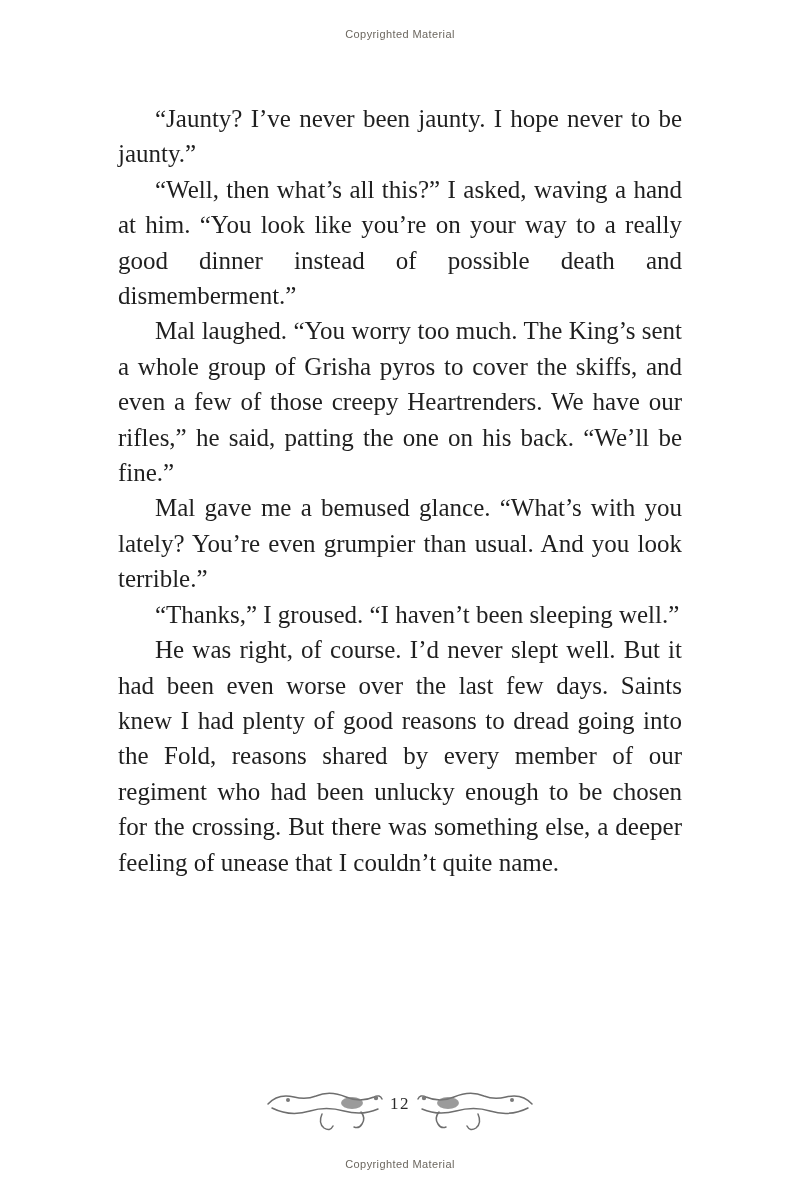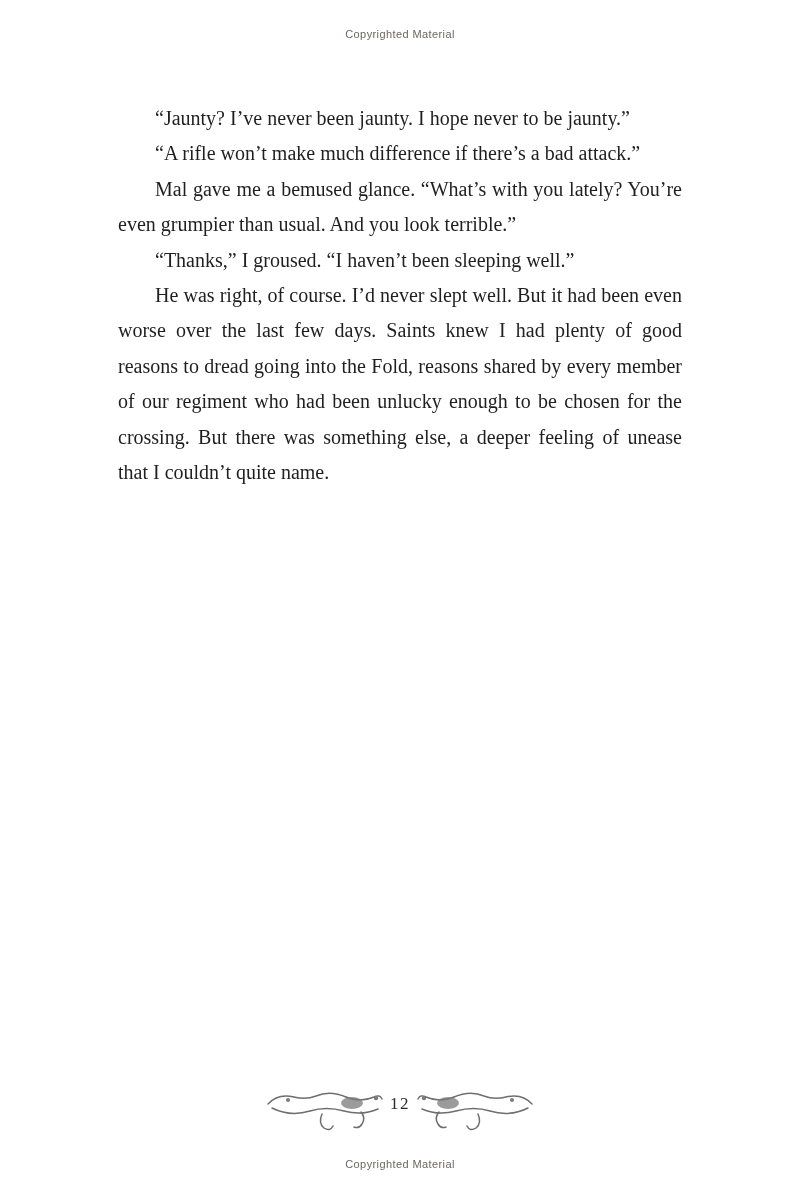--- a/index.html
+++ b/index.html
@@ -28,21 +28,21 @@
     letter-spacing: 0.4px;
     color: #6c675f;
   }
   .copyright.top { top: 28px; }
   .copyright.bottom { top: 1158px; }
   .text-block {
     position: absolute;
     top: 101px;
     left: 118px;
     width: 564px;
-    font-size: 20px;
+    font-size: 25px;
     line-height: 35.4px;
     text-align: justify;
     color: #1f1f1f;
   }
   .text-block p {
     margin: 0;
     padding: 0;
     text-indent: 37px;
   }
   .footer {
@@ -68,21 +68,22 @@
 </style>
 </head>
 <body>
 
 <div class="page">
 
   <div class="copyright top">Copyrighted Material</div>
 
   <main class="text-block">
     <p>“Jaunty? I’ve never been jaunty. I hope never to be jaunty.”</p>
-    <p>“A rifle won’t make much difference if there’s a bad attack.”</p>
+    <p>“Well, then what’s all this?” I asked, waving a hand at him. “You look like you’re on your way to a really good dinner instead of possible death and dismemberment.”</p>
+    <p>Mal laughed. “You worry too much. The King’s sent a whole group of Grisha pyros to cover the skiffs, and even a few of those creepy Heartrenders. We have our rifles,” he said, patting the one on his back. “We’ll be fine.”</p>
     <p>Mal gave me a bemused glance. “What’s with you lately? You’re even grumpier than usual. And you look terrible.”</p>
     <p>“Thanks,” I groused. “I haven’t been sleeping well.”</p>
     <p>He was right, of course. I’d never slept well. But it had been even worse over the last few days. Saints knew I had plenty of good reasons to dread going into the Fold, reasons shared by every member of our regiment who had been unlucky enough to be chosen for the crossing. But there was something else, a deeper feeling of unease that I couldn’t quite name.</p>
   </main>
 
   <div class="footer">
 
     <span class="ornament left">
       <svg width="120" height="52" viewBox="0 0 120 52" xmlns="http://www.w3.org/2000/svg">
         <g fill="none" stroke="#6e6e6e" stroke-width="1.5" stroke-linecap="round">

